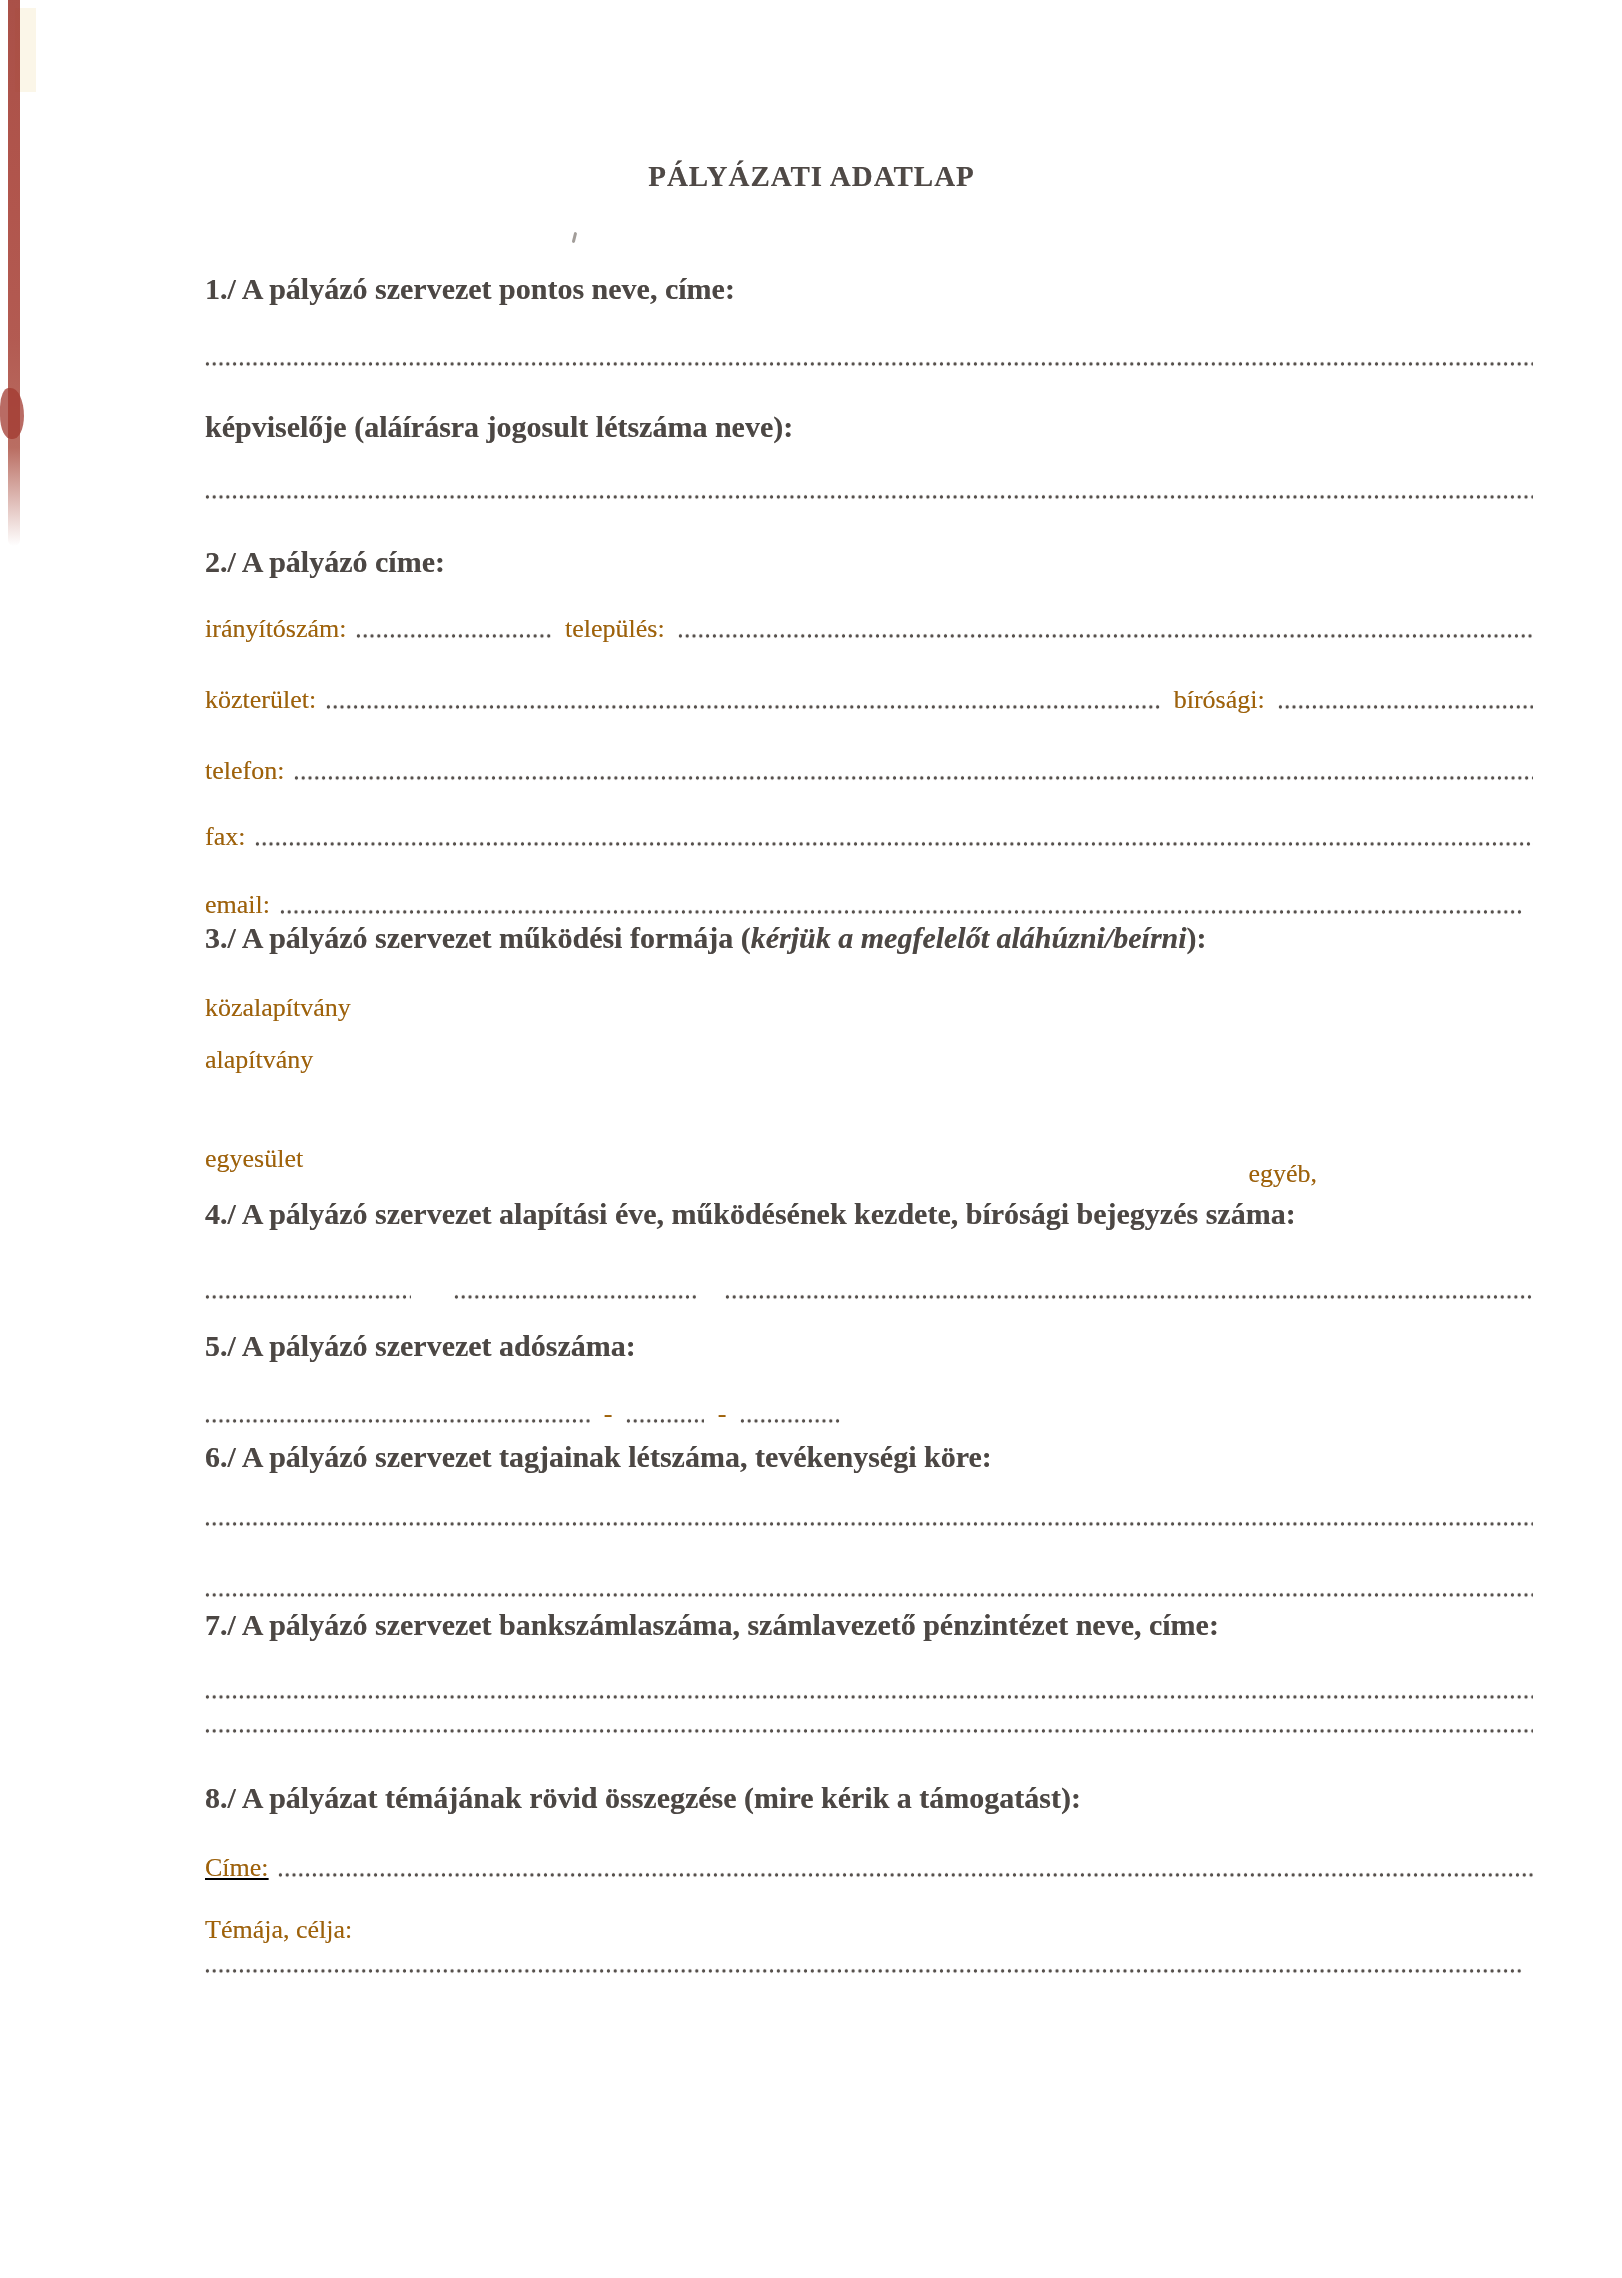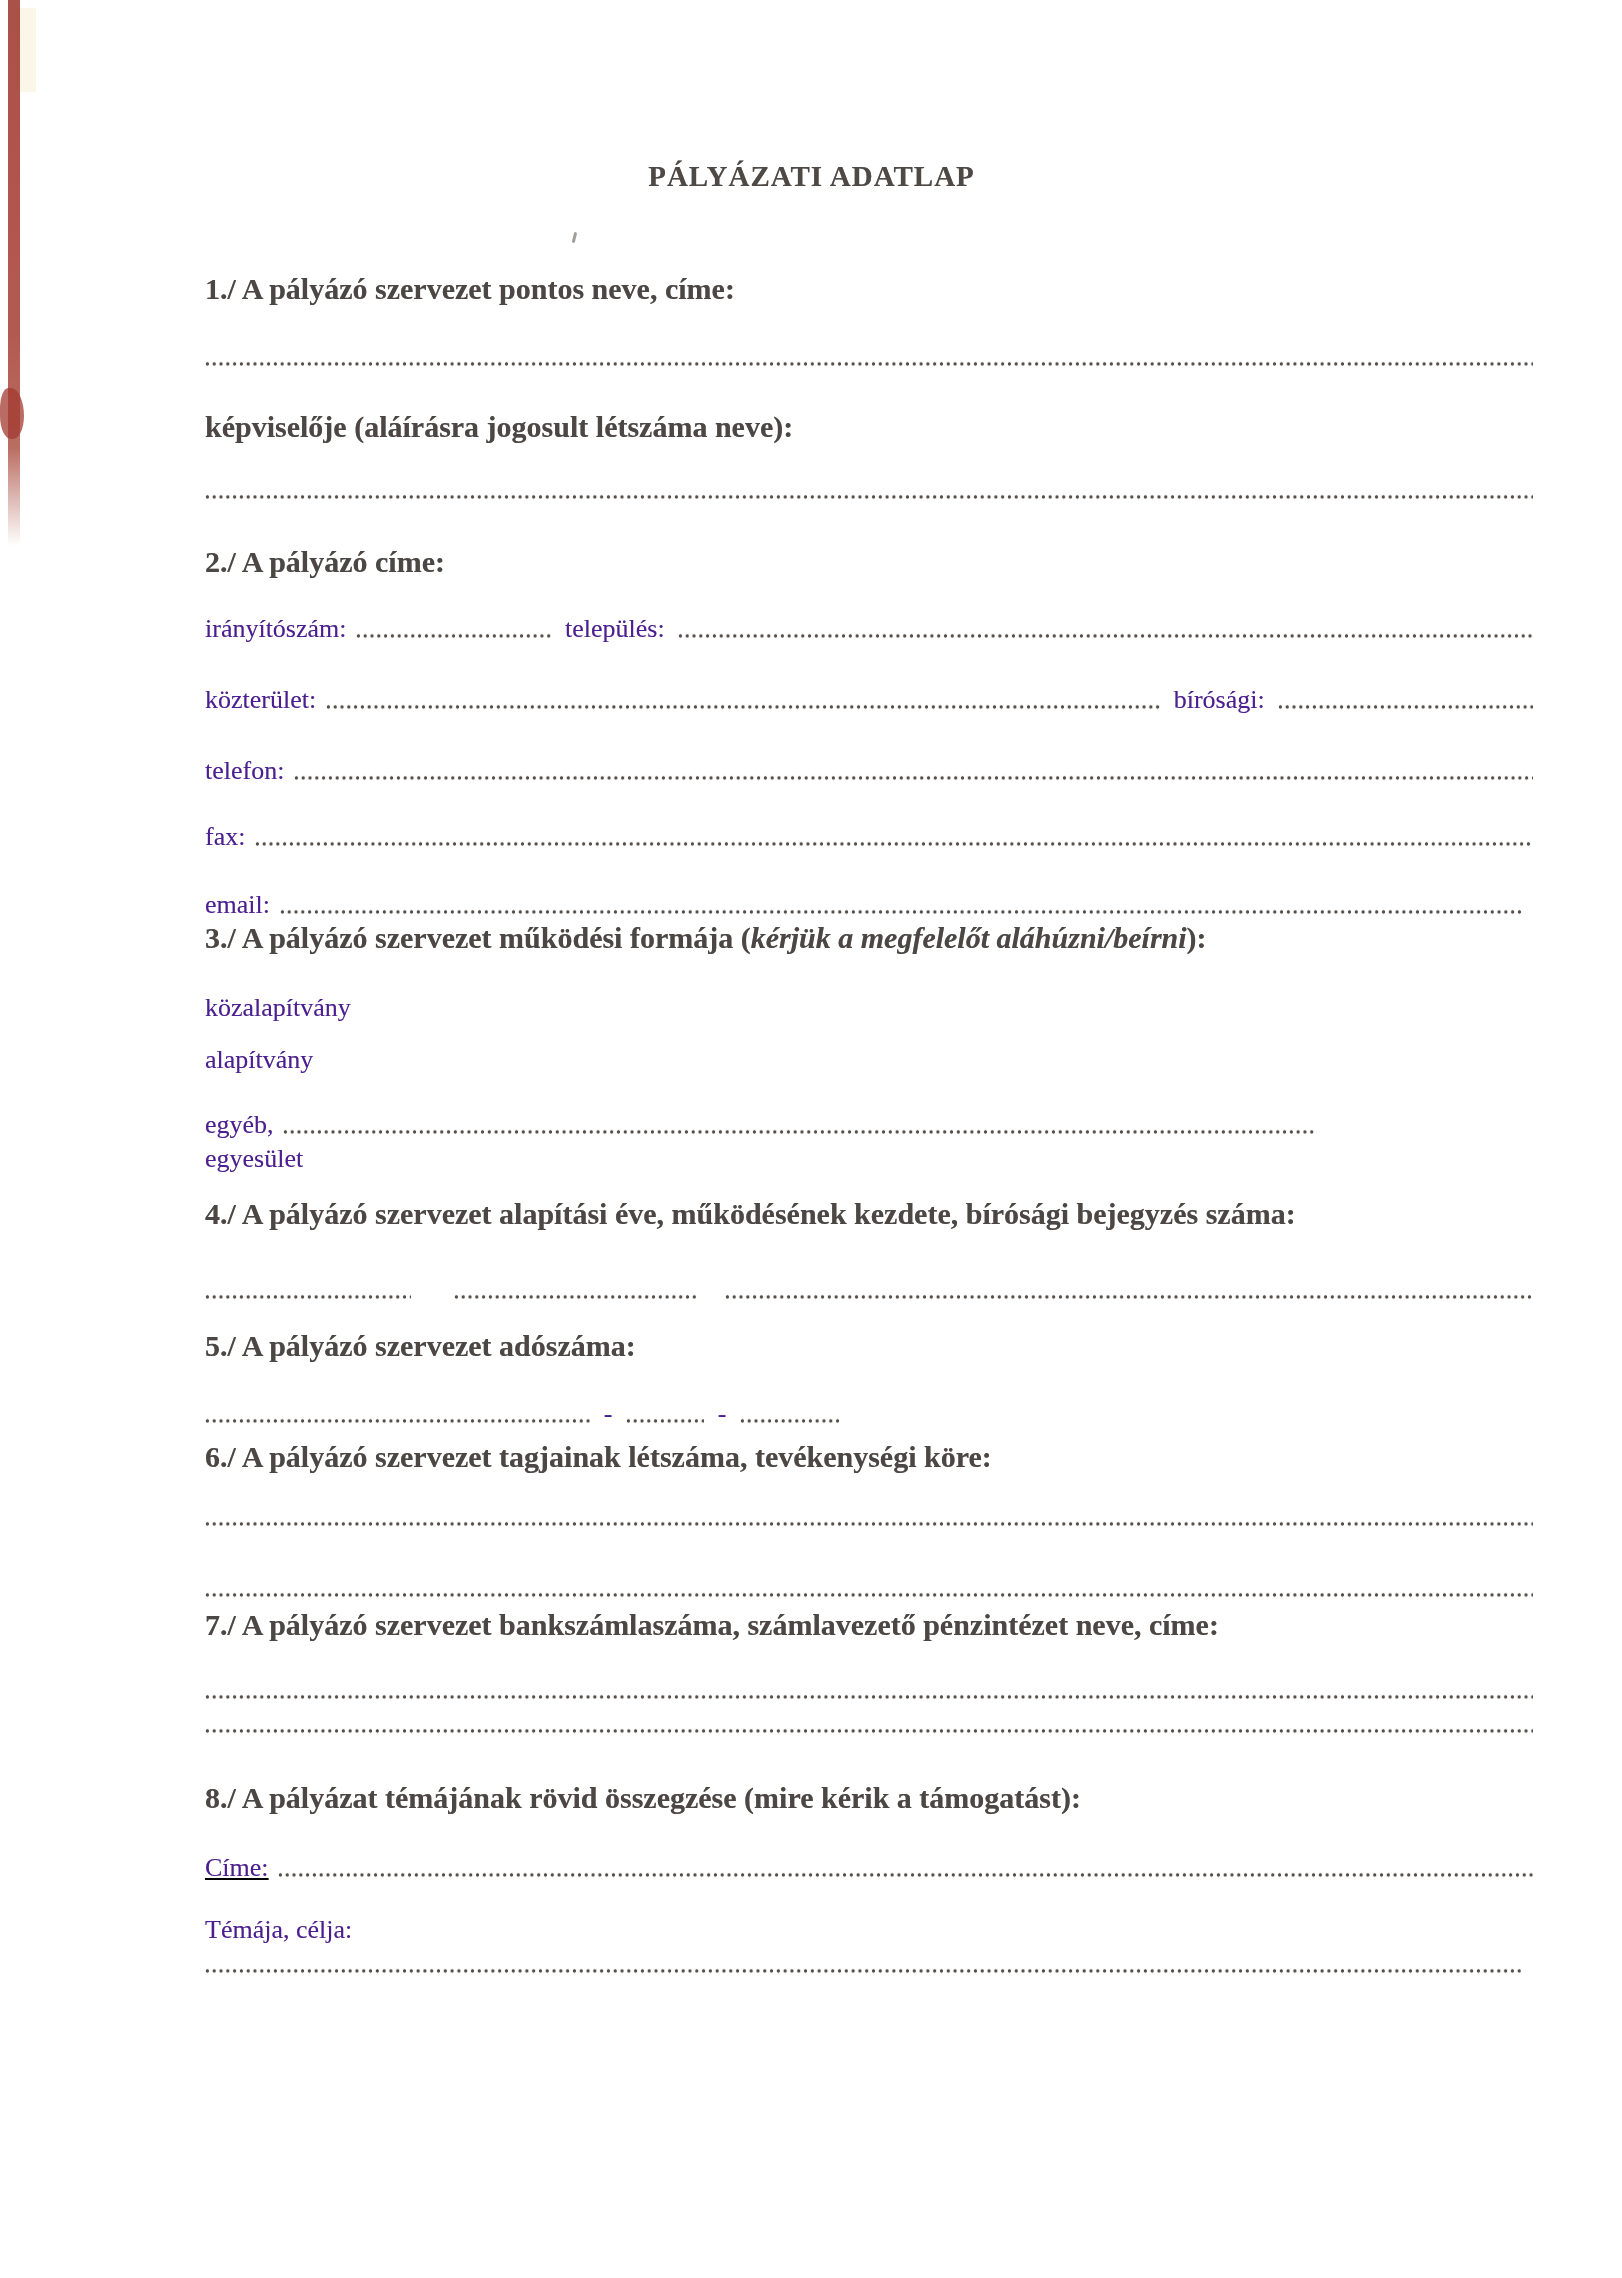--- a/index.html
+++ b/index.html
@@ -40,21 +40,21 @@
     color:#4f4946;text-shadow:0 0 0.6px rgba(79,73,70,.5);
   }
   .h{
     position:absolute;left:205px;margin:0;
     font-size:30px;font-weight:700;line-height:33px;
     color:#4c4744;text-shadow:0 0 0.6px rgba(76,71,68,.5);
     white-space:nowrap;
   }
   .t{
     font-size:26px;font-weight:400;line-height:33px;
-    color:#4c1d95;text-shadow:0 0 0.5px rgba(91,85,81,.45);
+    color:#a16207;text-shadow:0 0 0.5px rgba(91,85,81,.45);
     white-space:nowrap;
   }
   .it{font-style:italic;}
   .opt{position:absolute;left:205px;margin:0;}
   
   .dots{
     height:5.9px;
     background-image:radial-gradient(circle at 2.4px 2.9px,#56504c 1.5px,rgba(0,0,0,0) 2px);
     background-size:6.8px 5.9px;background-repeat:repeat-x;
   }
@@ -118,21 +118,21 @@
     <span class="t lbl">email:</span>
     <div class="dots leader grow"></div>
   </div>
 
   <p class="h" style="top:921px;"><span>3./ A pályázó szervezet működési formája (</span><span class="it">kérjük a megfelelőt aláhúzni/beírni</span><span>):</span></p>
 
   <p class="t opt" style="top:991px;">közalapítvány</p>
   <p class="t opt" style="top:1043px;">alapítvány</p>
   <p class="t opt" style="top:1094px;margin-top:48px;">egyesület</p>
 
-  <div class="row" style="top:1108px;width:1112px;">
+  <div class="row" style="top:1157px;width:1112px;flex-direction:column;">
     <span class="t lbl">egyéb,</span>
     <div class="dots leader grow"></div>
   </div>
 
   <p class="h" style="top:1197px;">4./ A pályázó szervezet alapítási éve, működésének kezdete, bírósági bejegyzés száma:</p>
   <div class="row" style="top:1273px;right:90px;height:33px;">
     <div class="dots leader fix" style="width:206px;margin-left:0;"></div>
     <div class="dots leader fix" style="width:242px;margin-left:43px;"></div>
     <div class="dots leader grow" style="margin-left:29px;"></div>
   </div>

